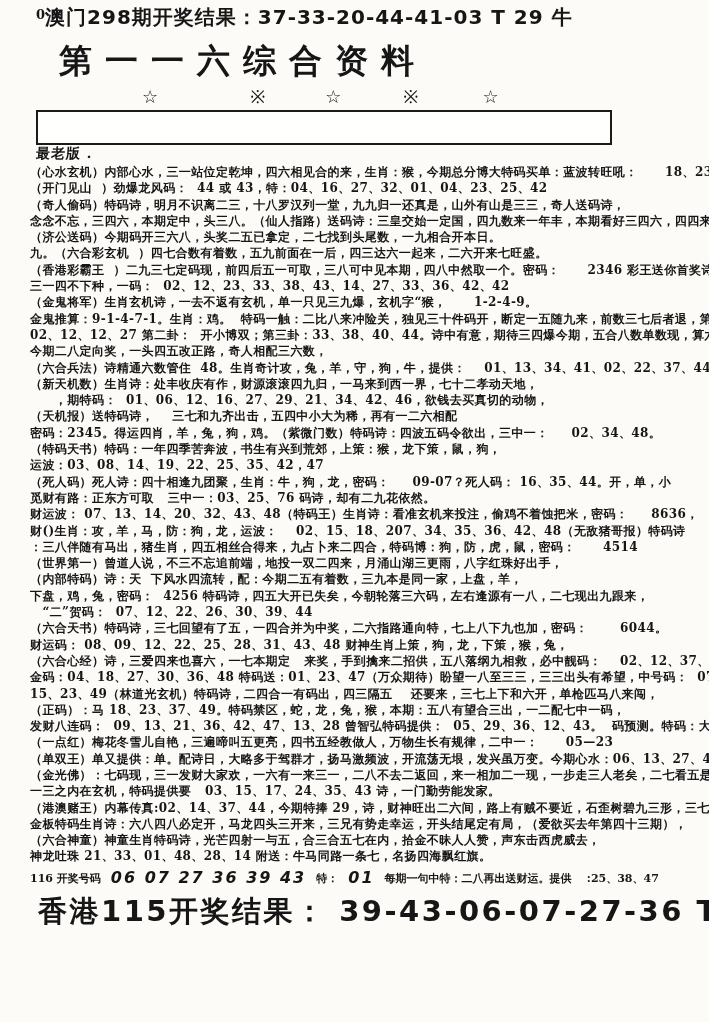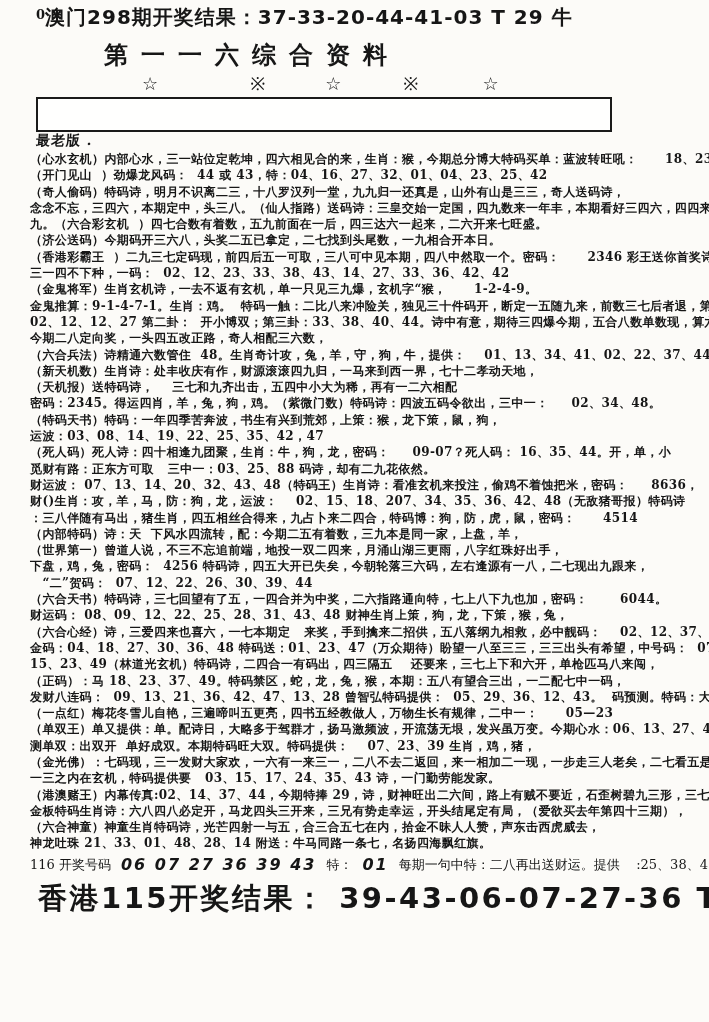--- a/index.html
+++ b/index.html
@@ -8,21 +8,21 @@
     background:#fcfbf8;color:#161616;overflow:hidden;
     font-family:"DejaVu Serif","Liberation Serif",serif;
   }
   .top-row{display:flex;align-items:flex-start;padding-top:4px;}
   .corner{margin-left:36px;font-size:13px;font-weight:600;line-height:1;padding-top:4px;}
   .macau-title{
     font-size:20px;font-weight:800;letter-spacing:1px;
     font-family:"DejaVu Sans","Liberation Sans",sans-serif;white-space:nowrap;
   }
   .issue-title{
-    margin-left:104px;margin-top:8px;font-size:24px;font-weight:600;
+    margin-left:59px;margin-top:8px;font-size:33px;font-weight:600;
     letter-spacing:13px;white-space:nowrap;
     font-family:Liberation Serif, serif;
   }
   .symbols{display:flex;margin-left:142px;margin-top:4px;font-size:18px;line-height:1;height:20px;}
   .symbols .sym{display:inline-block;}
   .symbols .sym:nth-child(2){margin-left:92px;}
   .symbols .sym:nth-child(3){margin-left:60px;}
   .symbols .sym:nth-child(4){margin-left:62px;}
   .symbols .sym:nth-child(5){margin-left:64px;}
   .empty-box{
@@ -35,21 +35,21 @@
   }
   .body-lines{
     margin:2px 0 0 30px;font-size:12px;font-weight:600;letter-spacing:0.4px;
   }
   .body-lines .line{
     height:16.3px;line-height:16.3px;white-space:pre;overflow:visible;
   }
   .result-line{
     margin-left:30px;margin-top:2px;display:flex;align-items:baseline;height:22px;white-space:pre;
   }
-  .r-normal{font-size:13px;font-weight:400;}
+  .r-normal{font-size:11px;font-weight:700;}
   .r-big{
     font-size:16px;font-weight:800;letter-spacing:2px;margin:0 10px;position:relative;top:1px;
     font-family:"DejaVu Sans","Liberation Sans",sans-serif;
     font-style:italic;
   }
   .hk-result{
     margin-left:38px;margin-top:3px;font-size:29px;font-weight:800;letter-spacing:2.5px;
     font-family:"DejaVu Sans","Liberation Sans",sans-serif;white-space:nowrap;
   }
 </style>
@@ -75,53 +75,53 @@
 
   <div class="empty-box"></div>
 
   <div class="edition">最老版 .</div>
 
   <div class="body-lines">
       <div class="line">（心水玄机）内部心水，三一站位定乾坤，四六相见合的来，生肖：猴，今期总分博大特码买单：蓝波转旺吼：      18、23、35、</div>
       <div class="line">（开门见山  ）劲爆龙风码：  44 或 43，特：04、16、27、32、01、04、23、25、42</div>
       <div class="line">（奇人偷码）特码诗，明月不识离二三，十八罗汉列一堂，九九归一还真是，山外有山是三三，奇人送码诗，</div>
       <div class="line">念念不忘，三四六，本期定中，头三八。（仙人指路）送码诗：三皇交始一定国，四九数来一年丰，本期看好三四六，四四来发一二</div>
+      <div class="line">（济公送码）今期码开三六八，头奖二五已拿定，二七找到头尾数，一九相合开本日。</div>
       <div class="line">九。（六合彩玄机  ）四七合数有着数，五九前面在一后，四三达六一起来，二六开来七旺盛。</div>
-      <div class="line">（济公送码）今期码开三六八，头奖二五已拿定，二七找到头尾数，一九相合开本日。</div>
       <div class="line">（香港彩霸王  ）二九三七定码现，前四后五一可取，三八可中见本期，四八中然取一个。密码：      2346 彩王送你首奖诗，</div>
       <div class="line">三一四不下种，一码：  02、12、23、33、38、43、14、27、33、36、42、42</div>
       <div class="line">（金鬼将军）生肖玄机诗，一去不返有玄机，单一只见三九爆，玄机字“猴，      1-2-4-9。</div>
       <div class="line">金鬼推算：9-1-4-7-1。生肖：鸡。  特码一触：二比八来冲险关，独见三十件码开，断定一五随九来，前数三七后者退，第一卦：</div>
       <div class="line">02、12、12、27 第二卦：  开小博双；第三卦：33、38、40、44。诗中有意，期待三四爆今期，五合八数单数现，算六来九归同道，</div>
       <div class="line">今期二八定向奖，一头四五改正路，奇人相配三六数，</div>
       <div class="line">（六合兵法）诗精通六数管住  48。生肖奇计攻，兔，羊，守，狗，牛，提供：    01、13、34、41、02、22、37、44，</div>
       <div class="line">（新天机数）生肖诗：处丰收庆有作，财源滚滚四九归，一马来到西一界，七十二孝动天地，</div>
+      <div class="line">　　，期特码：  01、06、12、16、27、29、21、34、42、46，欲钱去买真切的动物，</div>
       <div class="line">（天机报）送特码诗，    三七和九齐出击，五四中小大为稀，再有一二六相配</div>
       <div class="line">密码：2345。得运四肖，羊，兔，狗，鸡。（紫微门数）特码诗：四波五码令欲出，三中一：     02、34、48。</div>
       <div class="line">（特码天书）特码：一年四季苦奔波，书生有兴到荒郊，上策：猴，龙下策，鼠，狗，</div>
       <div class="line">运波：03、08、14、19、22、25、35、42，47</div>
       <div class="line">（死人码）死人诗：四十相逢九团聚，生肖：牛，狗，龙，密码：     09-07？死人码： 16、35、44。开，单，小</div>
-      <div class="line">觅财有路：正东方可取   三中一：03、25、88 码诗，却有二九花依然。</div>
+      <div class="line">觅财有路：正东方可取   三中一：03、25、76 码诗，却有二九花依然。</div>
       <div class="line">财运波： 07、13、14、20、32、43、48（特码王）生肖诗：看准玄机来投注，偷鸡不着蚀把米，密码：     8636，</div>
       <div class="line">财()生肖：攻，羊，马，防：狗，龙，运波：    02、15、18、207、34、35、36、42、48（无敌猪哥报）特码诗</div>
       <div class="line">：三八伴随有马出，猪生肖，四五相丝合得来，九占卜来二四合，特码博：狗，防，虎，鼠，密码：      4514</div>
+      <div class="line">（世界第一）曾道人说，不三不忘追前端，地投一双二四来，月涌山湖三更雨，八字红珠好出手，</div>
       <div class="line">（内部特码）诗：天  下风水四流转，配：今期二五有着数，三九本是同一家，上盘，羊，</div>
-      <div class="line">（世界第一）曾道人说，不三不忘追前端，地投一双二四来，月涌山湖三更雨，八字红珠好出手，</div>
       <div class="line">下盘，鸡，兔，密码：  4256 特码诗，四五大开已失矣，今朝轮落三六码，左右逢源有一八，二七现出九跟来，</div>
       <div class="line">　“二”贺码：  07、12、22、26、30、39、44</div>
       <div class="line">（六合天书）特码诗，三七回望有了五，一四合并为中奖，二六指路通向特，七上八下九也加，密码：       6044。</div>
       <div class="line">财运码： 08、09、12、22、25、28、31、43、48 财神生肖上策，狗，龙，下策，猴，兔，</div>
       <div class="line">（六合心经）诗，三爱四来也喜六，一七本期定   来奖，手到擒来二招供，五八落纲九相救，必中靓码：    02、12、37、46</div>
       <div class="line">金码：04、18、27、30、36、48 特码送：01、23、47（万众期待）盼望一八至三三，三三出头有希望，中号码：  07、22、35</div>
       <div class="line">15、23、49（林道光玄机）特码诗，二四合一有码出，四三隔五    还要来，三七上下和六开，单枪匹马八来闯，</div>
       <div class="line">（正码）：马 18、23、37、49。特码禁区，蛇，龙，兔，猴，本期：五八有望合三出，一二配七中一码，</div>
       <div class="line">发财八连码：  09、13、21、36、42、47、13、28 曾智弘特码提供：  05、29、36、12、43。  码预测。特码：大，双，</div>
       <div class="line">（一点红）梅花冬雪儿自艳，三遍啼叫五更亮，四书五经教做人，万物生长有规律，二中一：      05—23</div>
       <div class="line">（单双王）单又提供：单。配诗日，大略多于驾群才，扬马激频波，开流荡无垠，发兴虽万变。今期心水：06、13、27、42。特码</div>
-      <div class="line">测单双：出双开  单好成双。本期特码旺大双。特码提供：    07、23、39 生肖，鸡，猪，</div>
       <div class="line">（金光佛）：七码现，三一发财大家欢，一六有一来三一，二八不去二返回，来一相加二一现，一步走三人老矣，二七看五是好码，</div>
       <div class="line">一三之内在玄机，特码提供要   03、15、17、24、35、43 诗，一门勤劳能发家。</div>
       <div class="line">（港澳赌王）内幕传真:02、14、37、44，今期特捧 29，诗，财神旺出二六间，路上有贼不要近，石歪树碧九三形，三七不顾呆后面，</div>
       <div class="line">金板特码生肖诗：六八四八必定开，马龙四头三开来，三兄有势走幸运，开头结尾定有局，（爱欲买去年第四十三期），</div>
       <div class="line">（六合神童）神童生肖特码诗，光芒四射一与五，合三合五七在内，拾金不昧人人赞，声东击西虎威去，</div>
       <div class="line">神龙吐珠 21、33、01、48、28、14 附送：牛马同路一条七，名扬四海飘红旗。</div>
     </div>
 
   <div class="result-line">
     <span class="r-normal">116 开奖号码</span>

